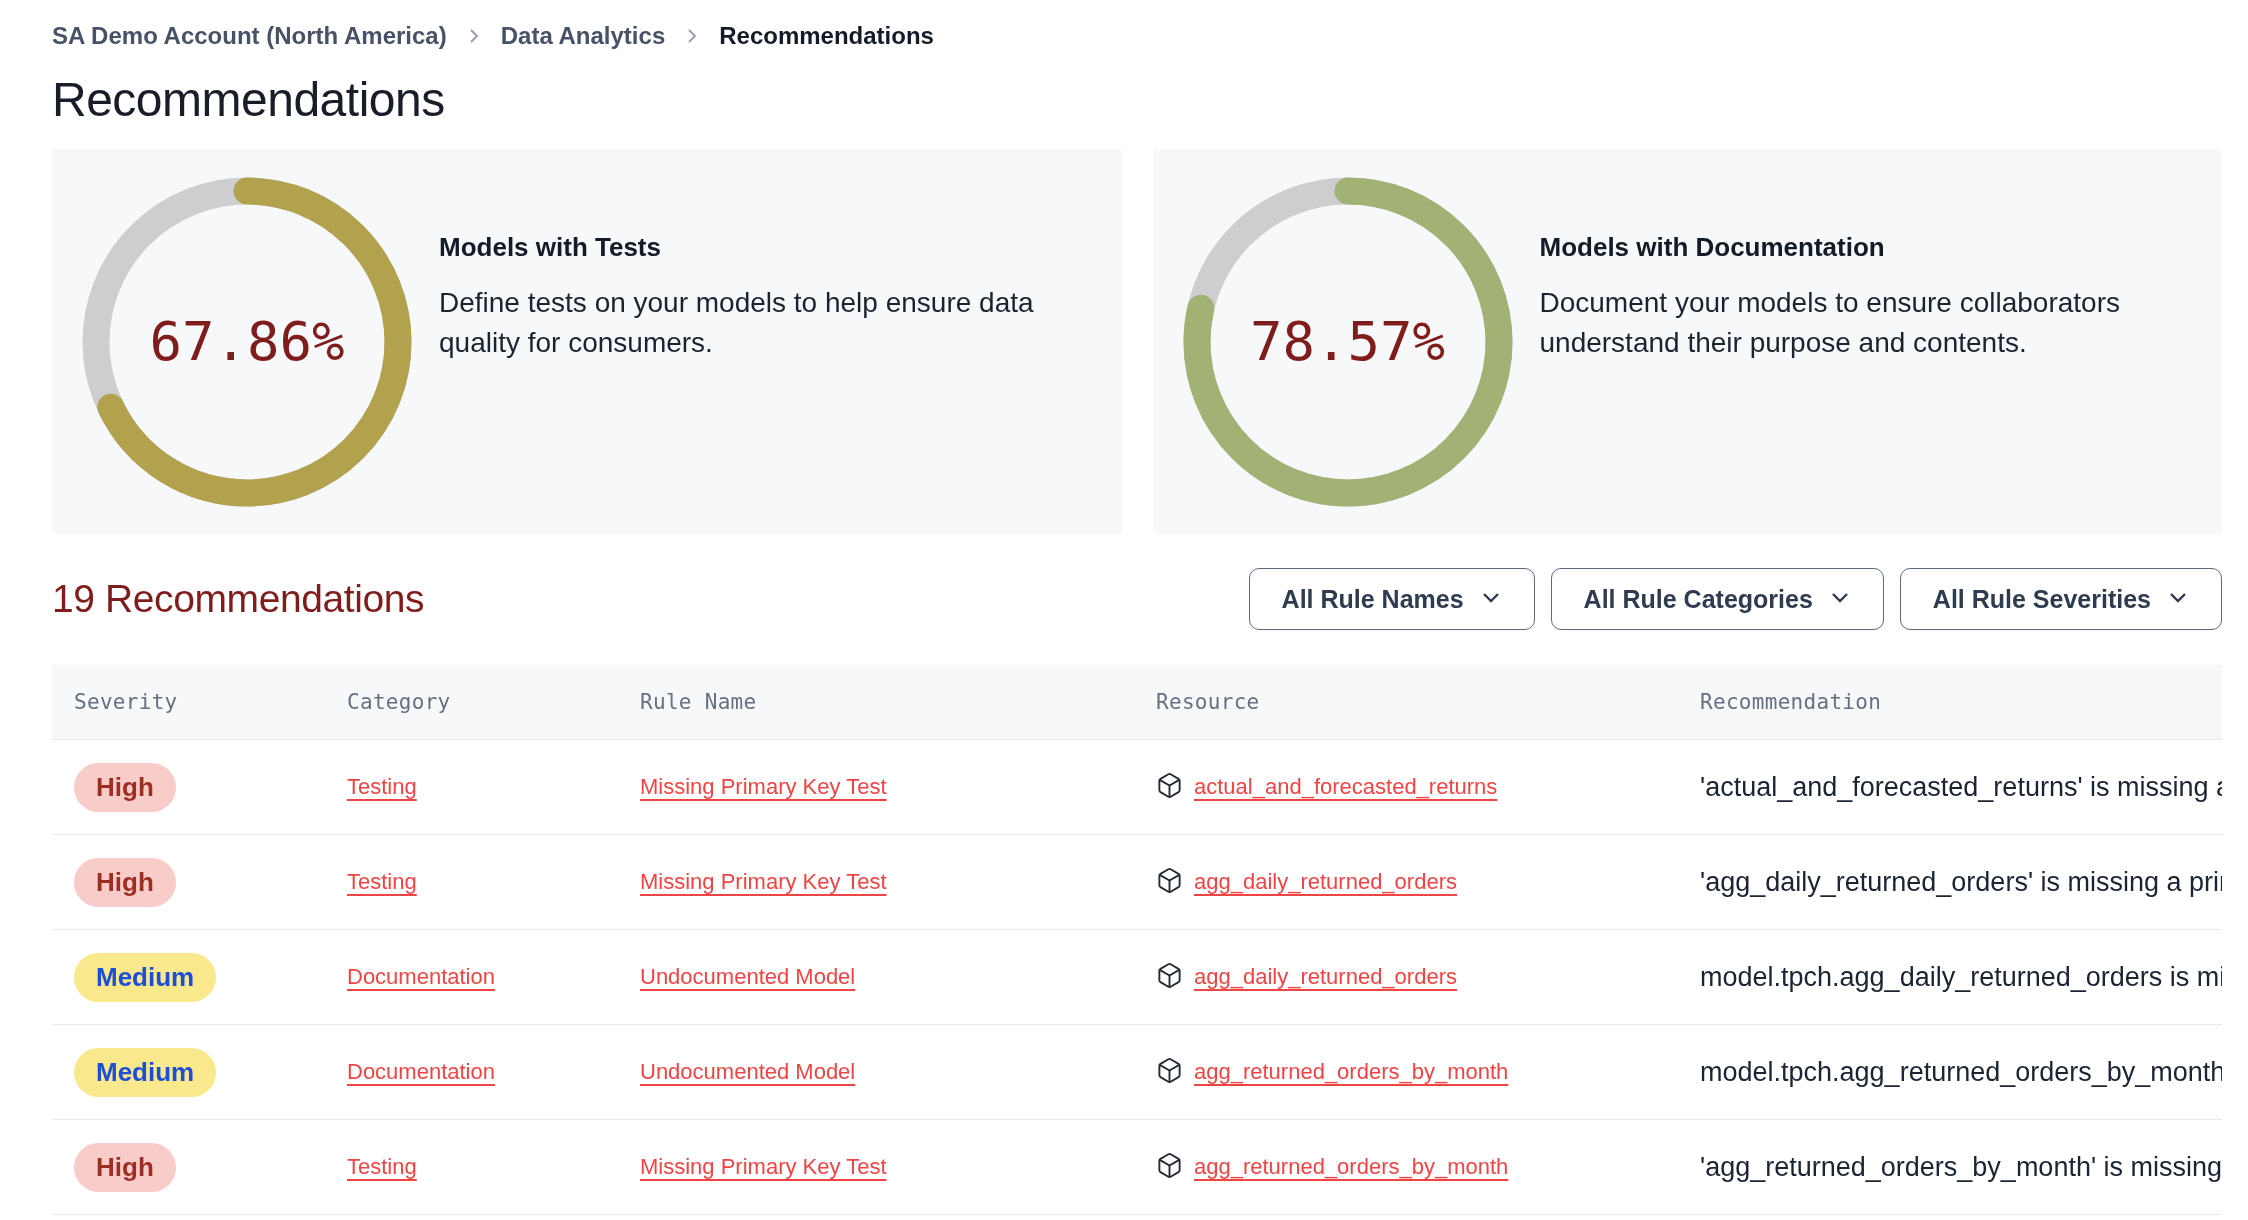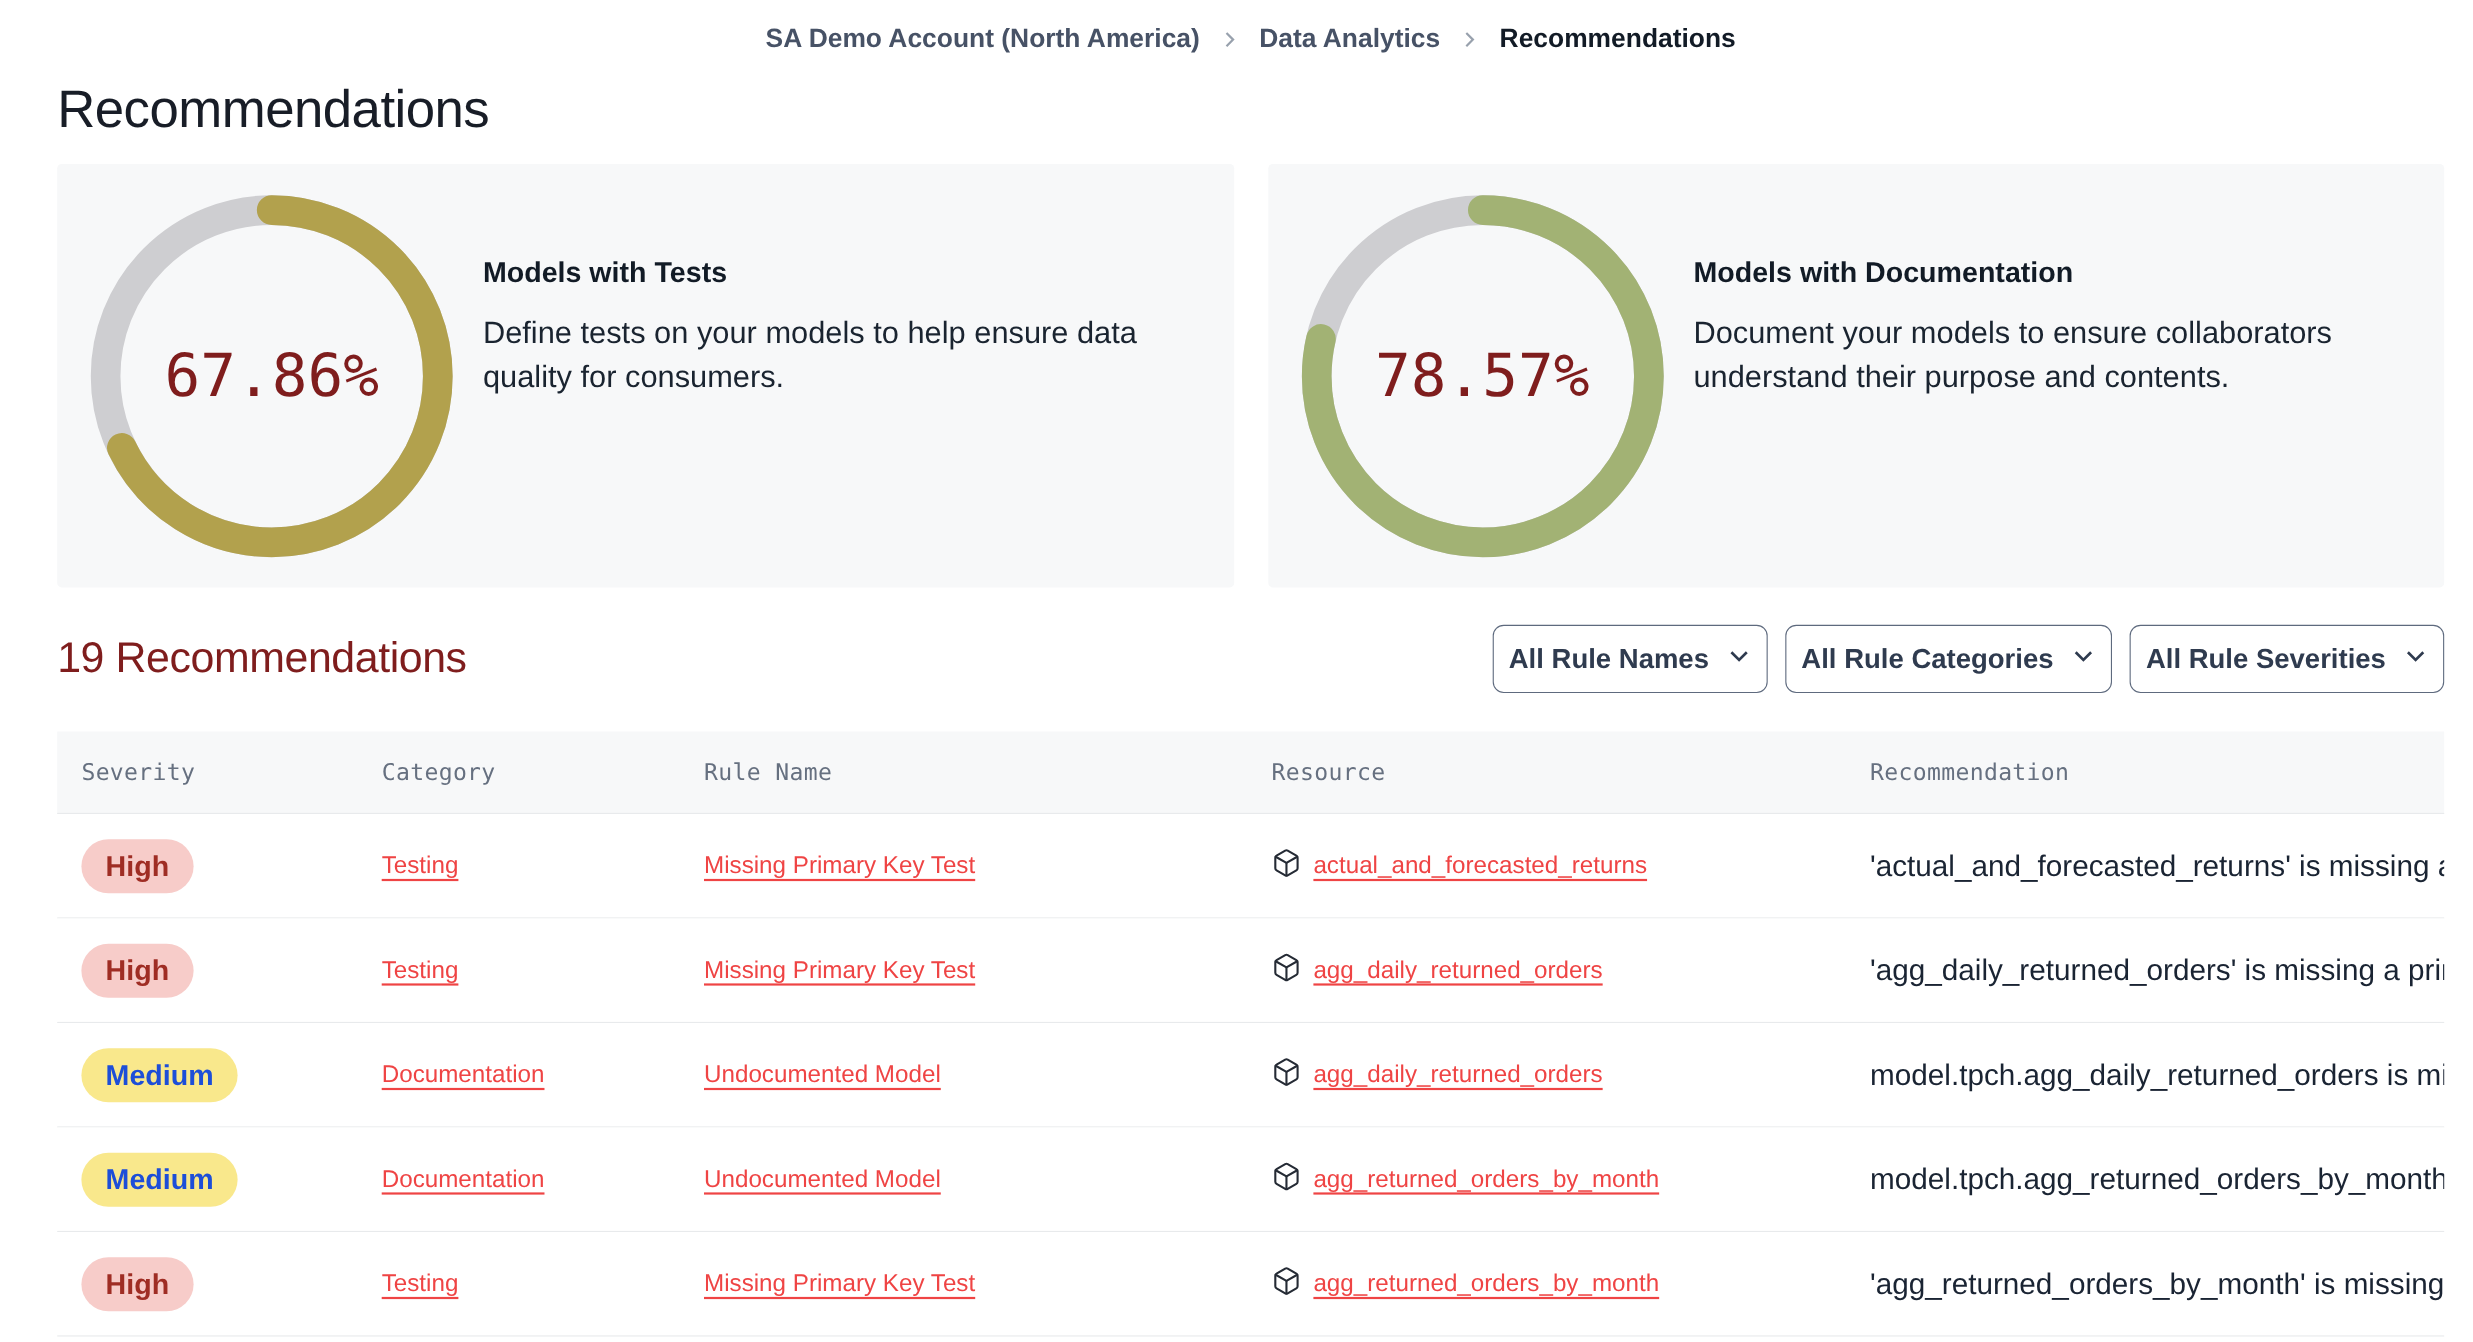--- a/index.html
+++ b/index.html
@@ -1,21 +1,21 @@
 <!DOCTYPE html>
 <html><head>
 <meta charset="utf-8">
 <style>
   * { margin:0; padding:0; box-sizing:border-box; }
   html,body { width:2248px; height:1220px; overflow:hidden; background:#fff;
     font-family:"Liberation Sans", sans-serif; color:#1a2433; }
   .page { padding:22px 26px 0 52px; }
 
   
-  .breadcrumb { display:flex; align-items:center; gap:18px; font-size:24px;justify-content:center; }
+  .breadcrumb { display:flex; align-items:center; gap:18px; font-size:24px; }
   .crumb { color:#475266; font-weight:600; }
   .crumb.current { color:#121b26; font-weight:700; }
   .crumb-sep { display:flex; align-items:center; }
   .crumb-sep svg { stroke:#98a1ad; }
 
   
   .page-title { font-size:48px; font-weight:500; color:#181d27; margin-top:22px; letter-spacing:-0.5px; }
 
   
   .cards { display:flex; gap:31px; margin-top:22px; }
@@ -26,21 +26,21 @@
   .donut-pct { position:absolute; inset:0; display:flex; align-items:center; justify-content:center;
     font-family:"DejaVu Sans Mono", monospace; font-size:54px; color:#7f1d1d; }
   .card-text { margin-left:27px; padding-bottom:88px; }
   .card-title { font-size:26px; font-weight:700; color:#121b26; margin-bottom:20px; }
   .card-desc { font-size:28px; color:#1a2430; line-height:1.42; max-width:625px; }
 
   
   .list-header { display:flex; align-items:center; justify-content:space-between; margin-top:34px; }
   .list-count { font-size:39px; font-weight:500; color:#7f1d1d; letter-spacing:-0.4px; }
   .filters { display:flex; gap:16px; }
-  .filter-btn { display:flex; align-items:center; gap:16px; height:62px; padding:0 14px;
+  .filter-btn { display:flex; align-items:center; gap:16px; height:62px; padding:0 32px;
     background:#fff; border:1px solid #5e6a7e; border-radius:10px;
     font-size:25px; font-weight:600; color:#2f3b4f; cursor:pointer;
     font-family:"Liberation Sans", sans-serif; }
   .filter-btn svg { stroke:#2f3b4f; }
 
   
   .rec-table { margin-top:35px; }
   .t-row { display:grid; grid-template-columns:295px 293px 516px 544px 1fr; align-items:center; }
   .t-head { background:#f7f8f9; height:75px; border-bottom:1px solid #e8eaec; }
   .t-head .th { font-family:"DejaVu Sans Mono", monospace; font-size:21px; color:#667080; letter-spacing:0.3px; }

